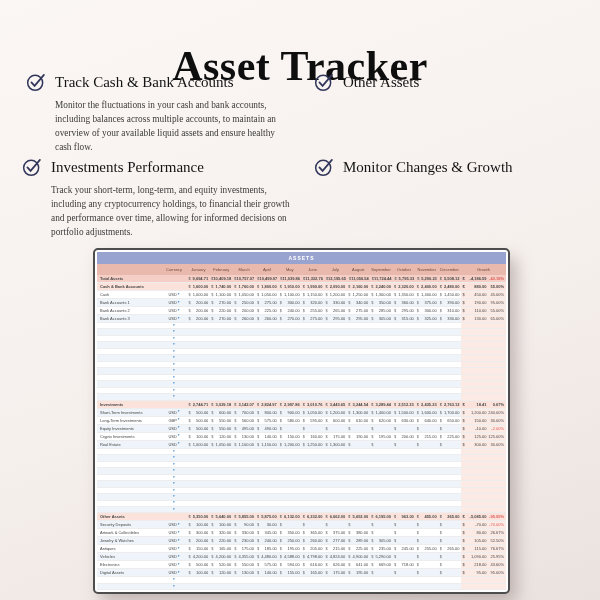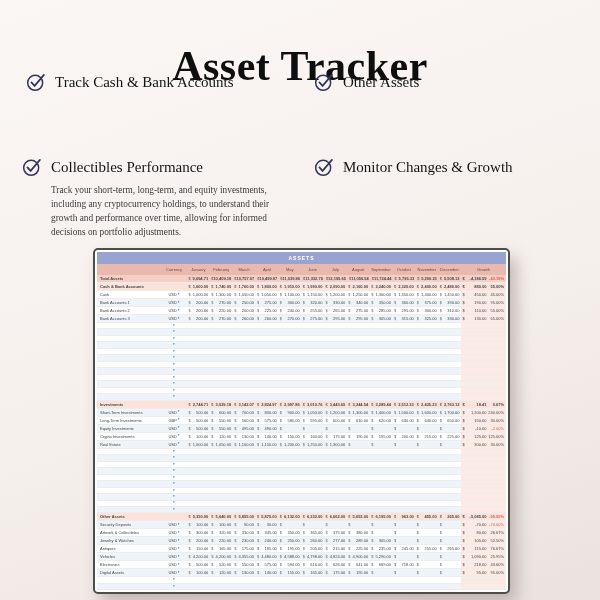--- a/index.html
+++ b/index.html
@@ -70,41 +70,42 @@
 <h1 class="page-title">Asset Tracker</h1>
 
 <div class="feature f1">
   <div class="feature-head">
     <svg class="check-icon" viewBox="0 0 24 24">
       <circle cx="11" cy="13" r="9" fill="none" stroke="currentColor" stroke-width="1.8"></circle>
       <path d="M6.5 12.5l3.8 4.2L21.5 3.5" fill="none" stroke="currentColor" stroke-width="2.1" stroke-linecap="round"></path>
     </svg>
     <span class="feature-title">Track Cash &amp; Bank Accounts</span>
   </div>
+  <p class="feature-body">Monitor the fluctuations in your cash and bank accounts, including balances across multiple accounts, to maintain an overview of your available liquid assets and ensure healthy cash flow.</p>
 </div>
 
 <div class="feature f2">
   <div class="feature-head">
     <svg class="check-icon" viewBox="0 0 24 24">
       <circle cx="11" cy="13" r="9" fill="none" stroke="currentColor" stroke-width="1.8"></circle>
       <path d="M6.5 12.5l3.8 4.2L21.5 3.5" fill="none" stroke="currentColor" stroke-width="2.1" stroke-linecap="round"></path>
     </svg>
     <span class="feature-title">Other Assets</span>
   </div>
 </div>
 
 <div class="feature f3">
   <div class="feature-head">
     <svg class="check-icon" viewBox="0 0 24 24">
       <circle cx="11" cy="13" r="9" fill="none" stroke="currentColor" stroke-width="1.8"></circle>
       <path d="M6.5 12.5l3.8 4.2L21.5 3.5" fill="none" stroke="currentColor" stroke-width="2.1" stroke-linecap="round"></path>
     </svg>
-    <span class="feature-title">Collectibles Performance</span>
+    <span class="feature-title">Investments Performance</span>
   </div>
-  <p class="feature-body">Track your short-term, long-term, and equity investments, including any cryptocurrency holdings, to understand their growth and performance over time, allowing for informed decisions on portfolio adjustments.</p>
+  <p class="feature-body">Track your short-term, long-term, and equity investments, including any cryptocurrency holdings, to financial their growth and performance over time, allowing for informed decisions on portfolio adjustments.</p>
 </div>
 
 <div class="feature f4">
   <div class="feature-head">
     <svg class="check-icon" viewBox="0 0 24 24">
       <circle cx="11" cy="13" r="9" fill="none" stroke="currentColor" stroke-width="1.8"></circle>
       <path d="M6.5 12.5l3.8 4.2L21.5 3.5" fill="none" stroke="currentColor" stroke-width="2.1" stroke-linecap="round"></path>
     </svg>
     <span class="feature-title">Monitor Changes &amp; Growth</span>
   </div>

